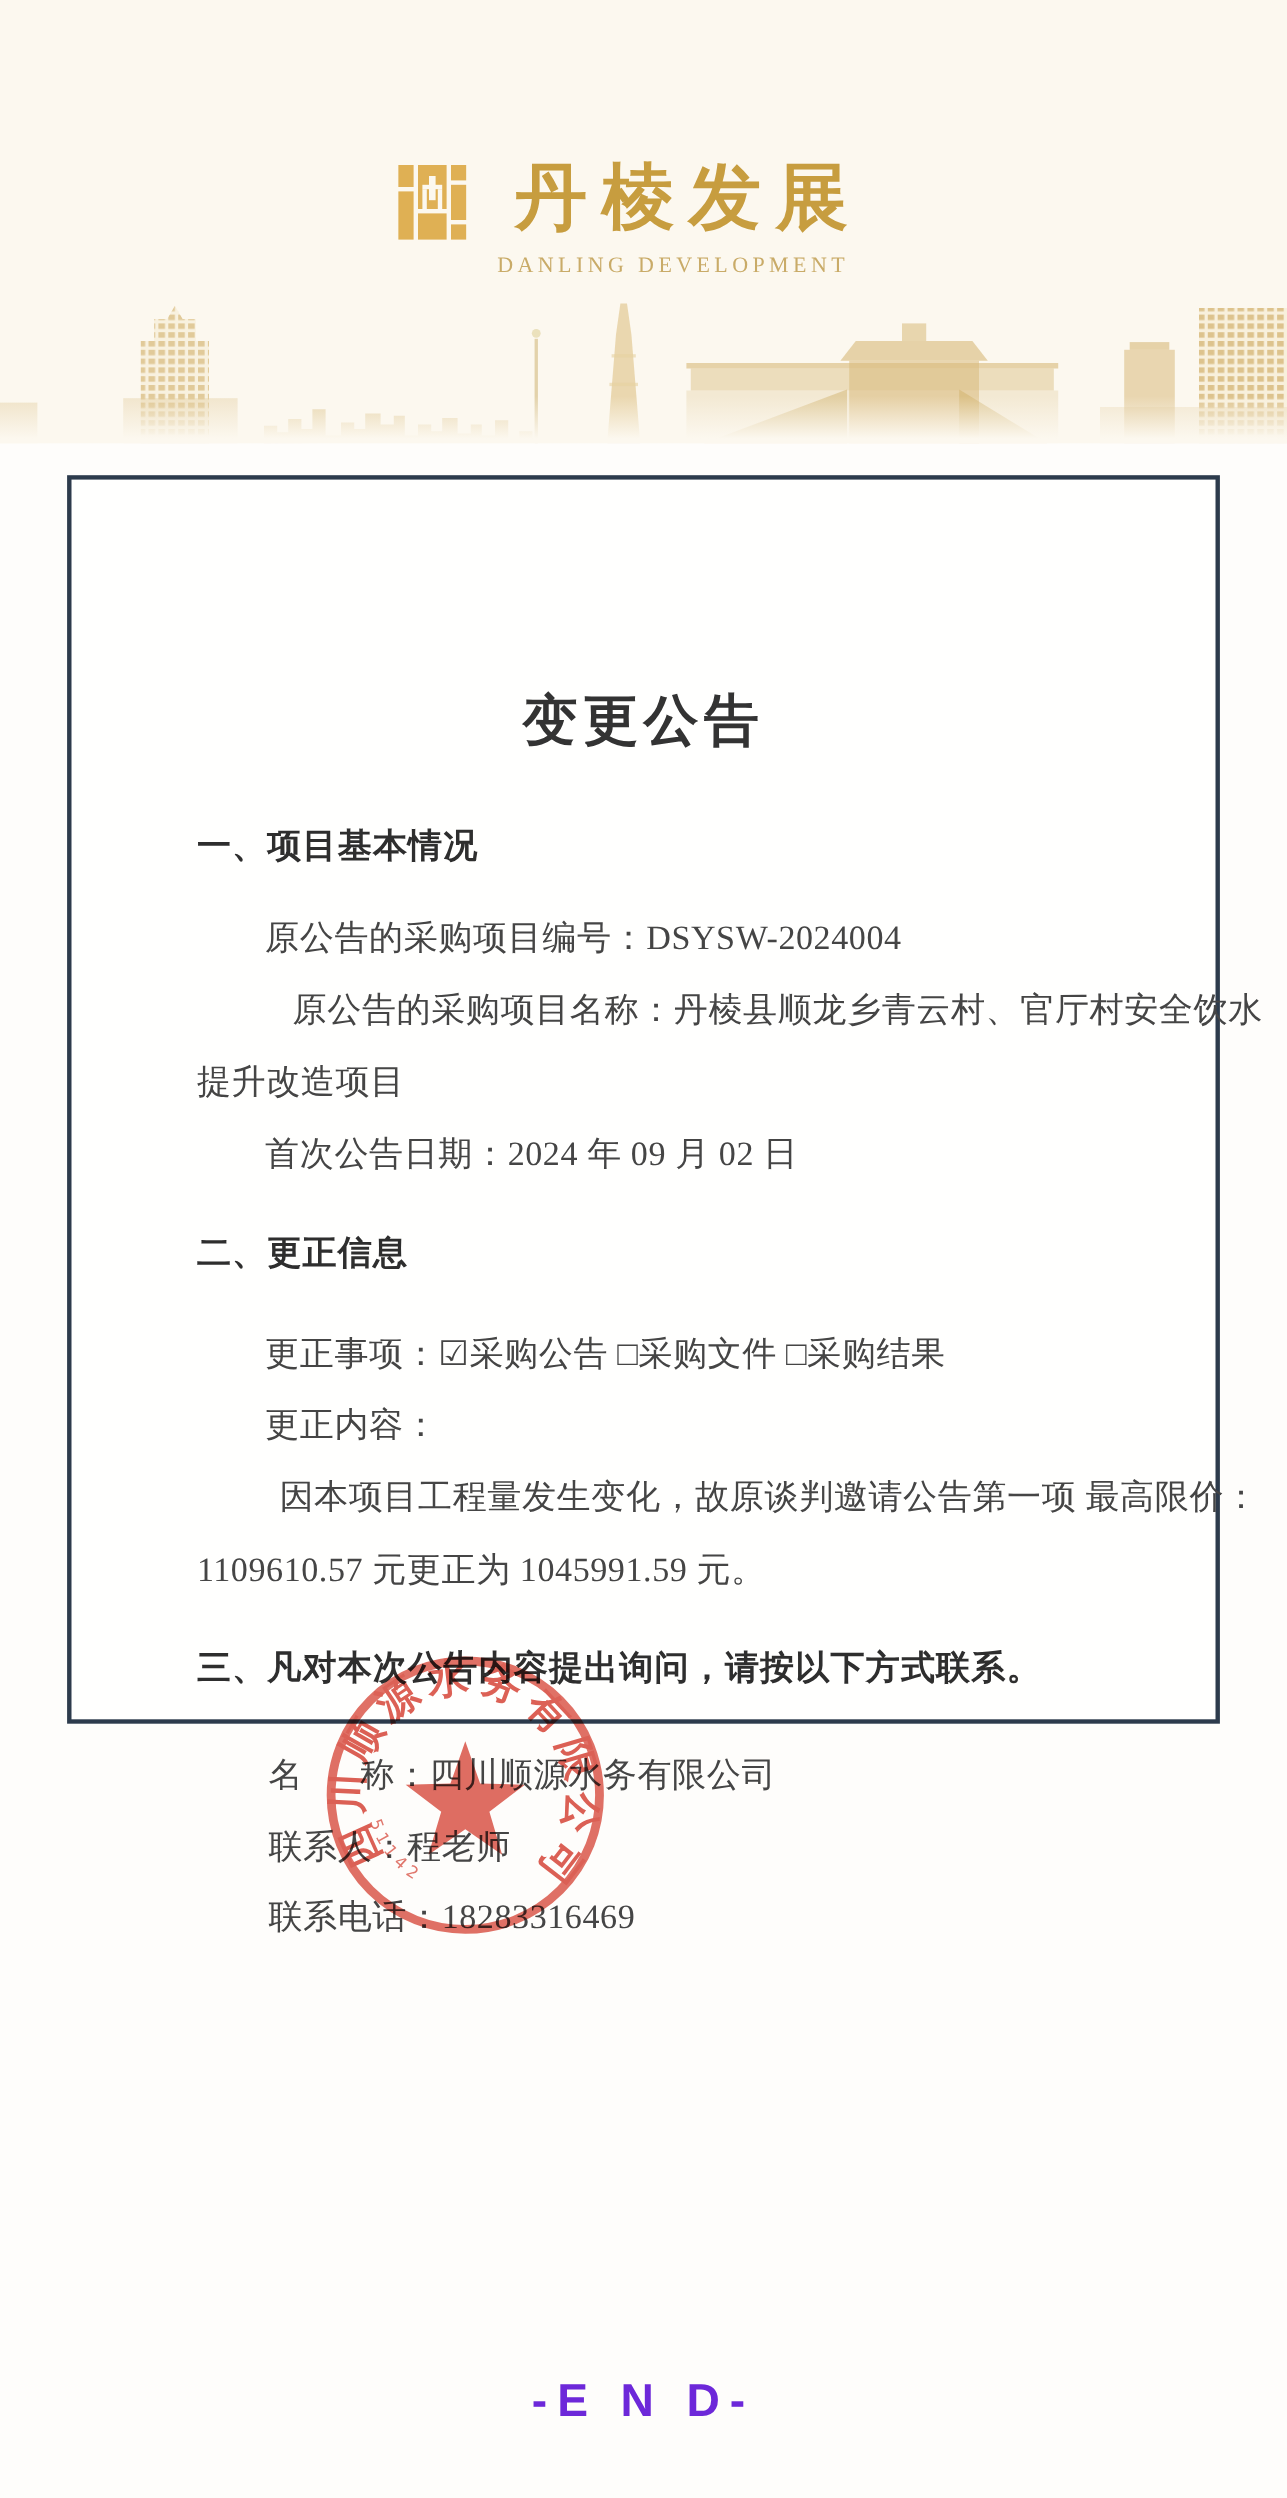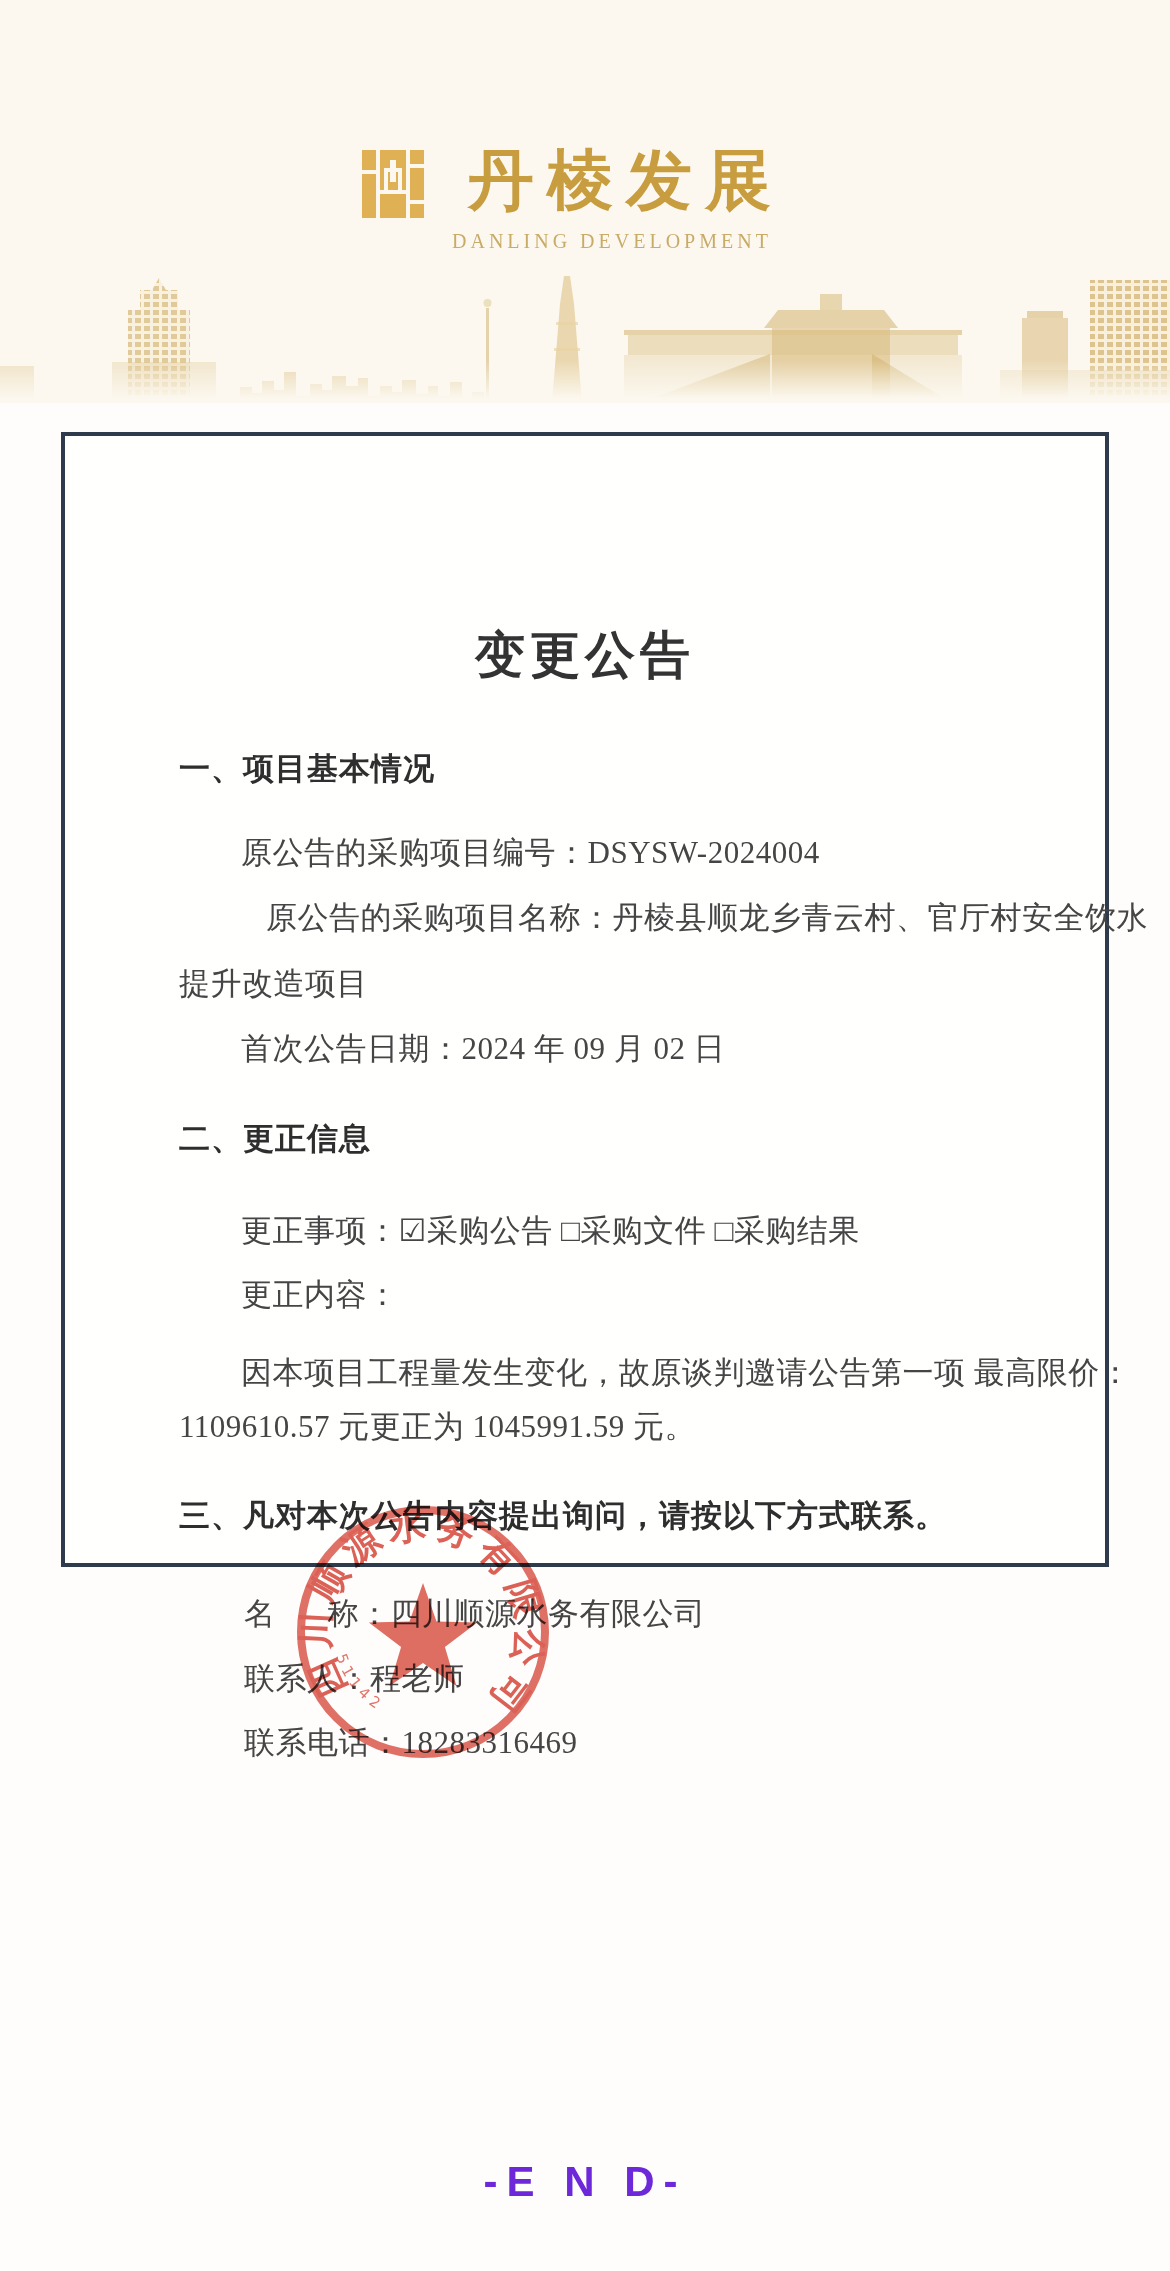--- a/index.html
+++ b/index.html
@@ -121,21 +121,21 @@
 
     <div class="abs h" style="left:114px;top:312px;">一、项目基本情况</div>
     <div class="abs b" style="left:176px;top:396px;">原公告的采购项目编号：DSYSW-2024004</div>
     <div class="abs b" style="left:176px;top:461px;margin-left:25px;">原公告的采购项目名称：丹棱县顺龙乡青云村、官厅村安全饮水</div>
     <div class="abs b" style="left:114px;top:527px;">提升改造项目</div>
     <div class="abs b" style="left:176px;top:592px;">首次公告日期：2024 年 09 月 02 日</div>
 
     <div class="abs h" style="left:114px;top:682px;">二、更正信息</div>
     <div class="abs b" style="left:176px;top:774px;">更正事项：☑采购公告 □采购文件 □采购结果</div>
     <div class="abs b" style="left:176px;top:838px;">更正内容：</div>
-    <div class="abs b" style="left:176px;top:904px;margin-top:12px;">因本项目工程量发生变化，故原谈判邀请公告第一项 最高限价：</div>
+    <div class="abs b" style="left:189px;top:904px;">因本项目工程量发生变化，故原谈判邀请公告第一项 最高限价：</div>
     <div class="abs b" style="left:114px;top:970px;">1109610.57 元更正为 1045991.59 元。</div>
 
     <div class="abs h" style="left:114px;top:1059px;">三、凡对本次公告内容提出询问，请按以下方式联系。</div>
 
     <div class="abs b" style="left:179px;top:1157px;">
       <span>名</span><span class="gap2">称：</span><span>四川顺源水务有限公司</span>
     </div>
     <div class="abs b" style="left:179px;top:1222px;">联系人：程老师</div>
     <div class="abs b" style="left:179px;top:1286px;">联系电话：18283316469</div>
 

